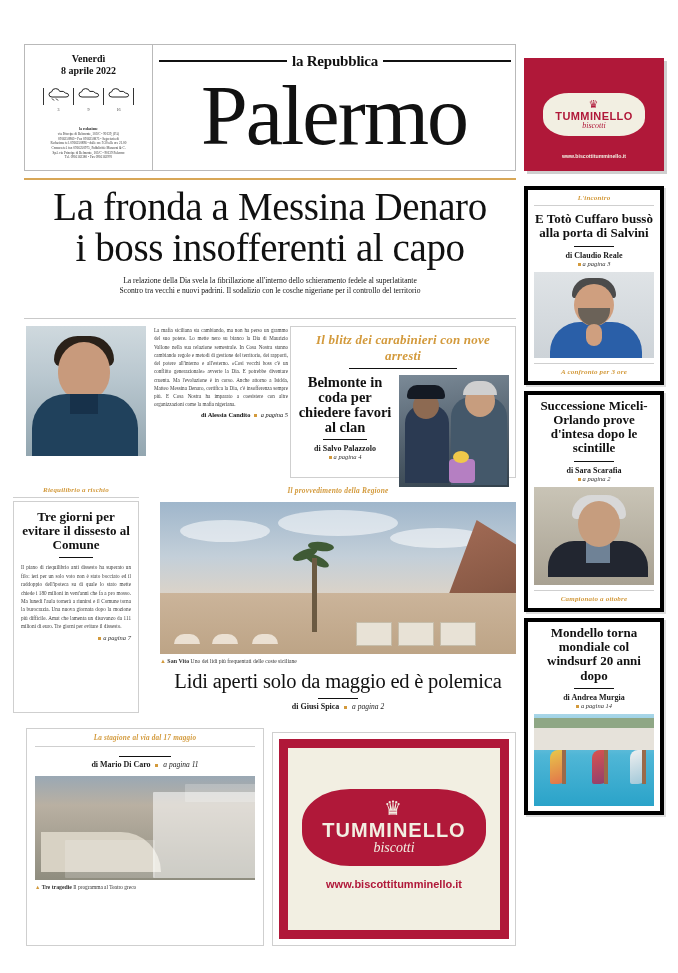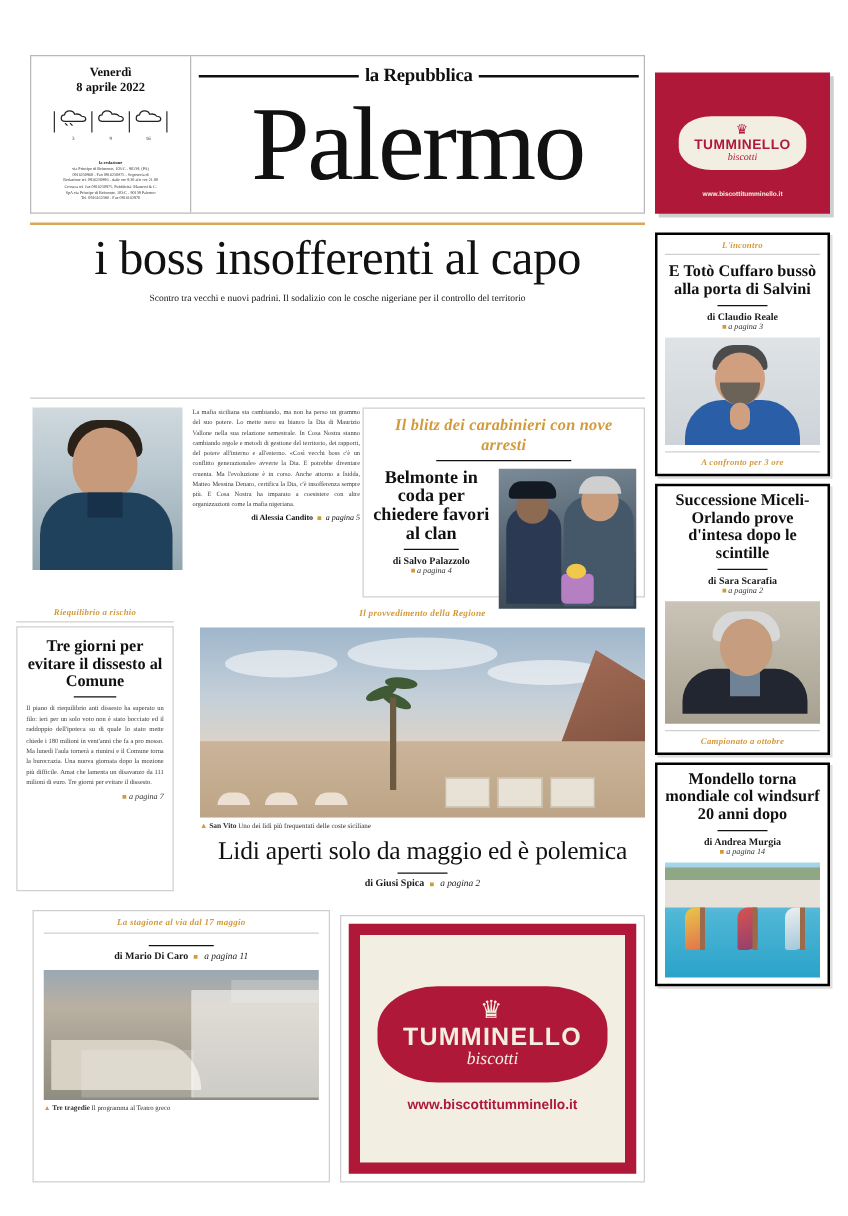--- a/index.html
+++ b/index.html
@@ -126,21 +126,21 @@
   .ad-frame:before{content:"";position:absolute;left:2px;right:2px;top:2px;bottom:2px;border:2px solid #f2efe2;pointer-events:none;}
   .ad-inner{text-align:center;}
   .lozenge{background:#b01839;border-radius:48px/34px;padding:12px 20px 10px;display:inline-block;}
   .lozenge .crown{color:#f2efe2;font-size:20px;line-height:.75;letter-spacing:2px;}
   .lozenge .nm{font-family:"Liberation Sans",sans-serif;font-weight:700;font-size:20px;color:#f2efe2;letter-spacing:1px;margin-top:3px;}
   .lozenge .sub{font-style:italic;font-size:14px;color:#f2efe2;margin-top:-2px;}
   .ad-bot-url{margin-top:12px;font-family:"Liberation Sans",sans-serif;font-weight:700;font-size:11px;color:#b01839;}
 
   
   .rail{position:absolute;left:524px;top:186px;width:140px;}
-  .rcard{border:2px solid #000000;box-sizing:border-box;background:#fff;box-shadow:2px 2px 0 #dedede;padding:4px 6px 5px;margin-bottom:6px;}
+  .rcard{border:4px solid #000000;box-sizing:border-box;background:#fff;box-shadow:2px 2px 0 #dedede;padding:4px 6px 5px;margin-bottom:6px;}
   .rcard .kicker{font-size:7px;}
   .rcard .kbar{height:1px;background:#cfcfcf;margin:3px 0 6px;}
   .rcard h3{margin:0;text-align:center;font-weight:700;font-size:13px;line-height:1.1;}
   .rcard .thr{height:1px;background:#111;width:40px;margin:5px auto 4px;}
   .rphoto{margin-top:5px;height:86px;overflow:hidden;position:relative;}
   .foot-kick{border-top:1px solid #cfcfcf;margin-top:5px;padding-top:4px;}
 
   .p-salvini{background:linear-gradient(180deg,#dfe3e6 0%,#cdd3d8 100%);}
   .s-head{position:absolute;left:40px;top:12px;width:40px;height:42px;border-radius:50%;background:#cf9f7f;}
   .s-hair{position:absolute;left:38px;top:6px;width:44px;height:20px;border-radius:22px 22px 4px 4px;background:#4b4b4b;}
@@ -226,23 +226,25 @@
       <div class="nm">TUMMINELLO</div>
       <div class="sub">biscotti</div>
     </div>
     <div class="ad-url">www.biscottitumminello.it</div>
   </div>
 
   <div class="gold-rule"></div>
 
   <div class="main-head">
     <h1>
+      <div>La fronda a Messina Denaro</div>
       <div>i boss insofferenti al capo</div>
     </h1>
     <div class="main-sub">
+      <div>La relazione della Dia svela la fibrillazione all'interno dello schieramento fedele al superlatitante</div>
       <div>Scontro tra vecchi e nuovi padrini. Il sodalizio con le cosche nigeriane per il controllo del territorio</div>
     </div>
   </div>
   <div class="thin-rule"></div>
 
   <div class="art-lead">
     <div class="lead-photo">
       <div class="hair"></div>
       <div class="face"></div>
       <div class="body-sh"></div>

